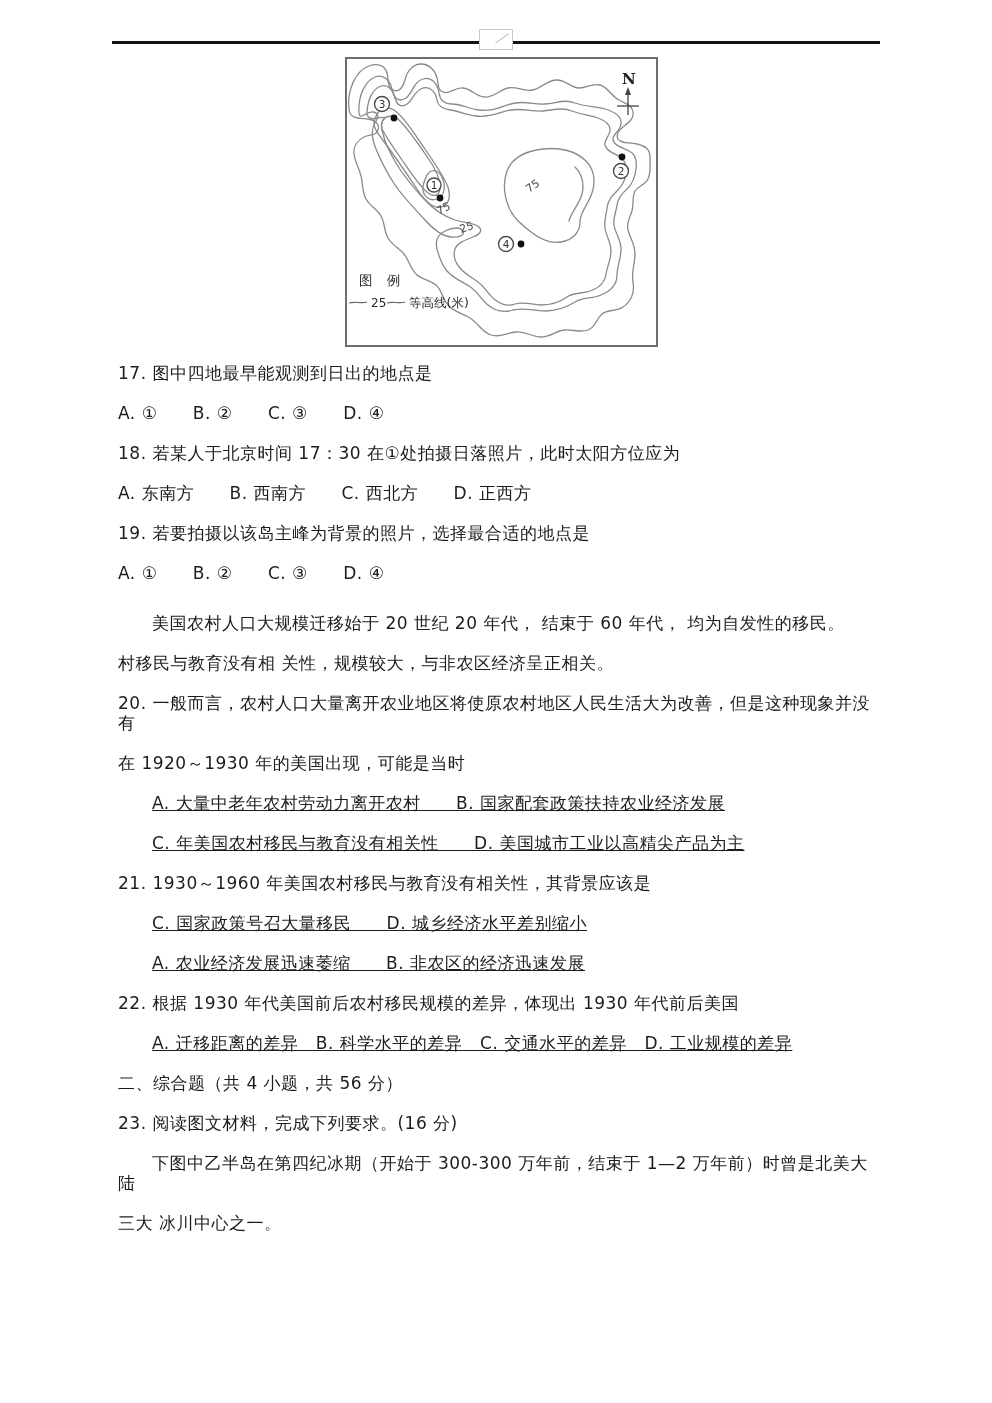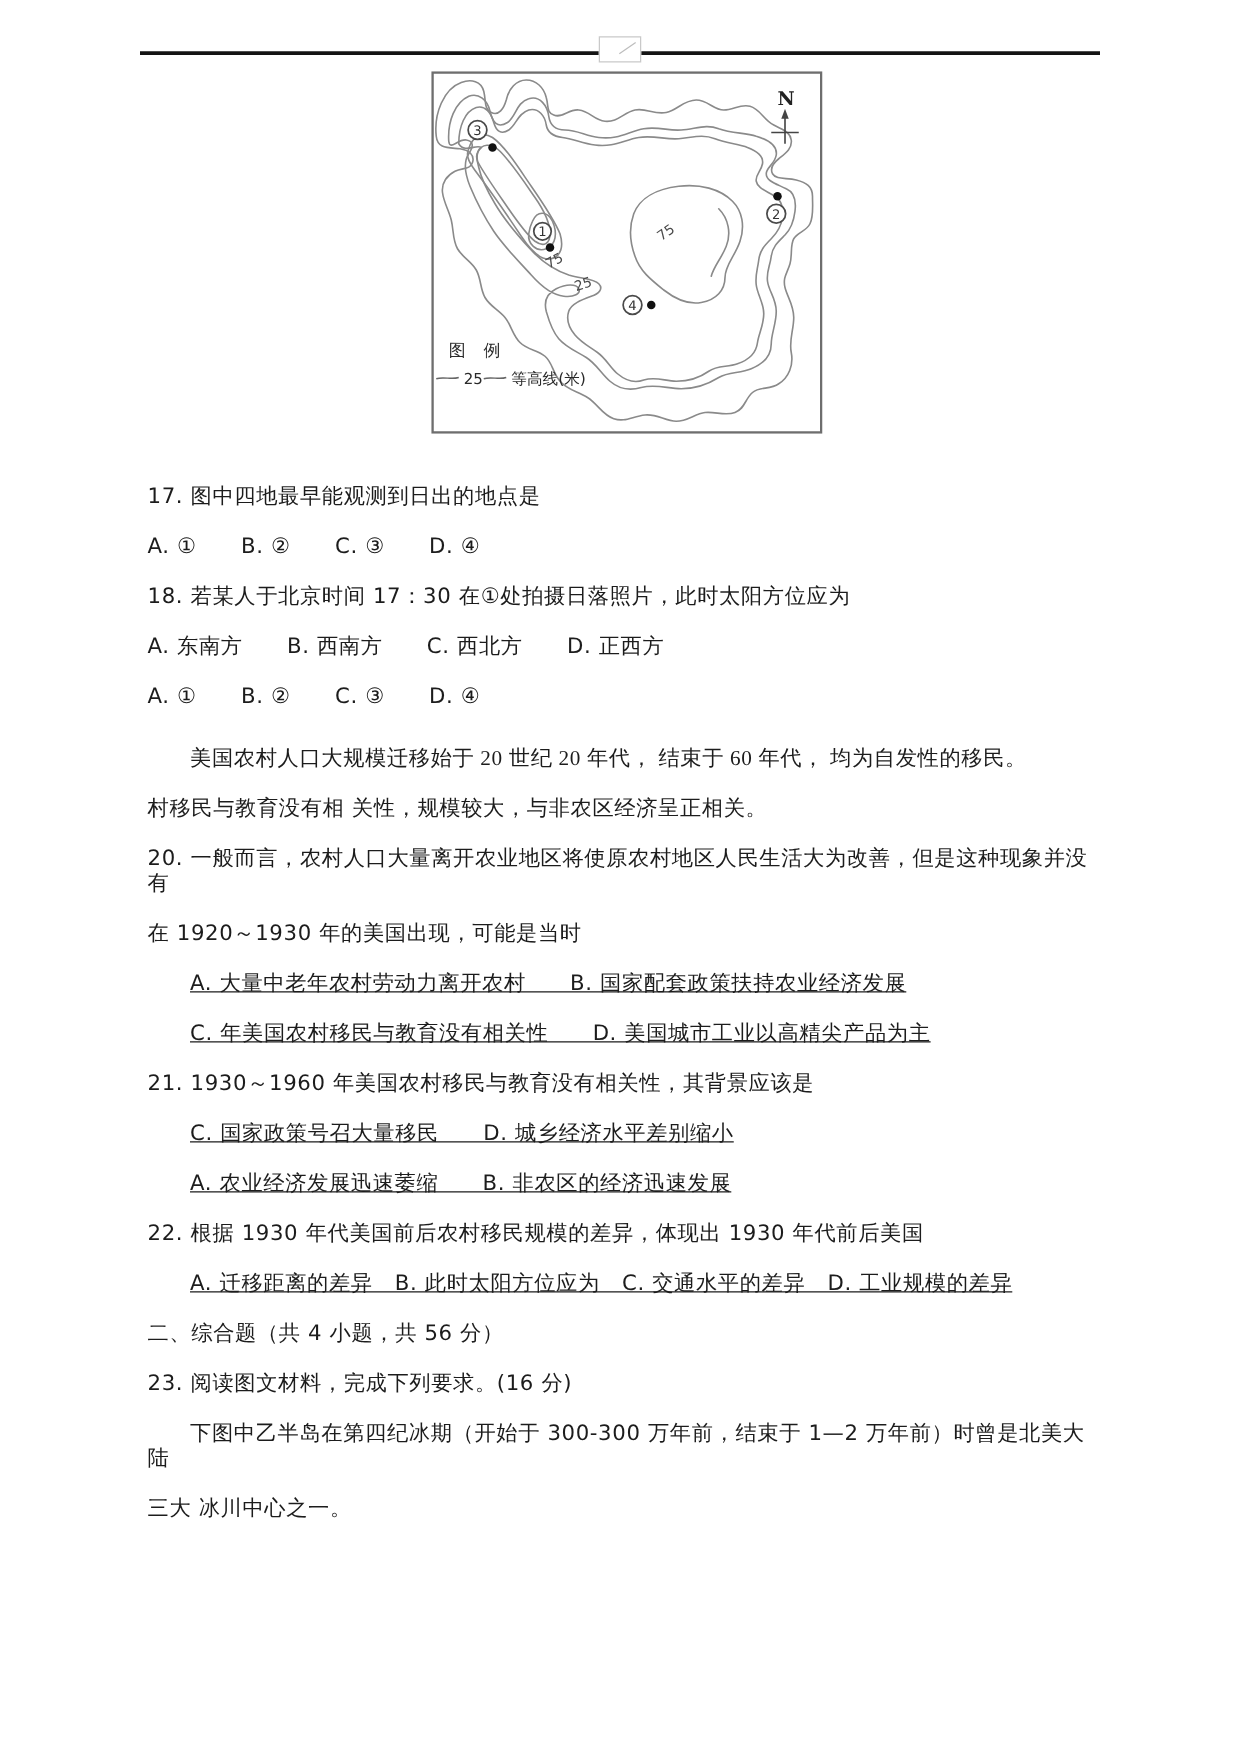--- a/index.html
+++ b/index.html
@@ -13,28 +13,28 @@
     position:absolute;left:479px;top:29px;width:32px;height:19px;background:#ffffff;
     border:1px solid #c9c9c9;overflow:hidden;
   }
   .scan-artifact .slash{
     position:absolute;left:14px;top:8px;width:16px;height:1px;background:#bdbdbd;transform:rotate(-35deg);
   }
   
   .map-box{position:absolute;left:345px;top:57px;width:313px;height:290px;}
   .map-box svg{display:block;}
   
-  .doc{position:absolute;left:118px;top:387px;width:766px;}
+  .doc{position:absolute;left:118px;top:363px;width:766px;}
   .line{
     font-size:17px;line-height:20px;margin-bottom:20px;white-space:pre-wrap;
     letter-spacing:0.5px;color:#1c1c1c;
   }
   .ind-para{text-indent:2em;}
   .ind-opt{padding-left:34px;text-decoration:underline;}
-  .gap-top{margin-top:30px;font-family:Liberation Serif, serif;}
+  .gap-top{margin-top:30px;}
 </style>
 </head>
 <body>
 
 <div class="top-rule"></div>
 <div class="scan-artifact">
   <div class="slash"></div>
 </div>
 
 <div class="map-box">
@@ -151,29 +151,30 @@
       <text x="64" y="250" font-size="12.5" fill="#2a2a2a">等高线(米)</text>
     </g>
   </svg>
 </div>
 
 <div class="doc">
     <div class="line ">17. 图中四地最早能观测到日出的地点是</div>
     <div class="line ">A. ①      B. ②      C. ③      D. ④</div>
     <div class="line ">18. 若某人于北京时间 17：30 在①处拍摄日落照片，此时太阳方位应为</div>
     <div class="line ">A. 东南方      B. 西南方      C. 西北方      D. 正西方</div>
+    <div class="line ">19. 若要拍摄以该岛主峰为背景的照片，选择最合适的地点是</div>
     <div class="line ">A. ①      B. ②      C. ③      D. ④</div>
     <div class="line ind-para gap-top">美国农村人口大规模迁移始于 20 世纪 20 年代， 结束于 60 年代， 均为自发性的移民。</div>
     <div class="line ">村移民与教育没有相 关性，规模较大，与非农区经济呈正相关。</div>
     <div class="line ">20. 一般而言，农村人口大量离开农业地区将使原农村地区人民生活大为改善，但是这种现象并没 有</div>
     <div class="line ">在 1920～1930 年的美国出现，可能是当时</div>
     <div class="line ind-opt">A. 大量中老年农村劳动力离开农村      B. 国家配套政策扶持农业经济发展</div>
     <div class="line ind-opt">C. 年美国农村移民与教育没有相关性      D. 美国城市工业以高精尖产品为主</div>
     <div class="line ">21. 1930～1960 年美国农村移民与教育没有相关性，其背景应该是</div>
     <div class="line ind-opt">C. 国家政策号召大量移民      D. 城乡经济水平差别缩小</div>
     <div class="line ind-opt">A. 农业经济发展迅速萎缩      B. 非农区的经济迅速发展</div>
     <div class="line ">22. 根据 1930 年代美国前后农村移民规模的差异，体现出 1930 年代前后美国</div>
-    <div class="line ind-opt">A. 迁移距离的差异   B. 此时太阳方位应为   C. 交通水平的差异   D. 工业规模的差异</div>
+    <div class="line ind-opt">A. 迁移距离的差异   B. 科学水平的差异   C. 交通水平的差异   D. 工业规模的差异</div>
     <div class="line ">二、综合题（共 4 小题，共 56 分）</div>
     <div class="line ">23. 阅读图文材料，完成下列要求。(16 分)</div>
     <div class="line ind-para">下图中乙半岛在第四纪冰期（开始于 300-300 万年前，结束于 1—2 万年前）时曾是北美大陆</div>
     <div class="line ">三大 冰川中心之一。</div>
   </div>
 
 </body></html>

